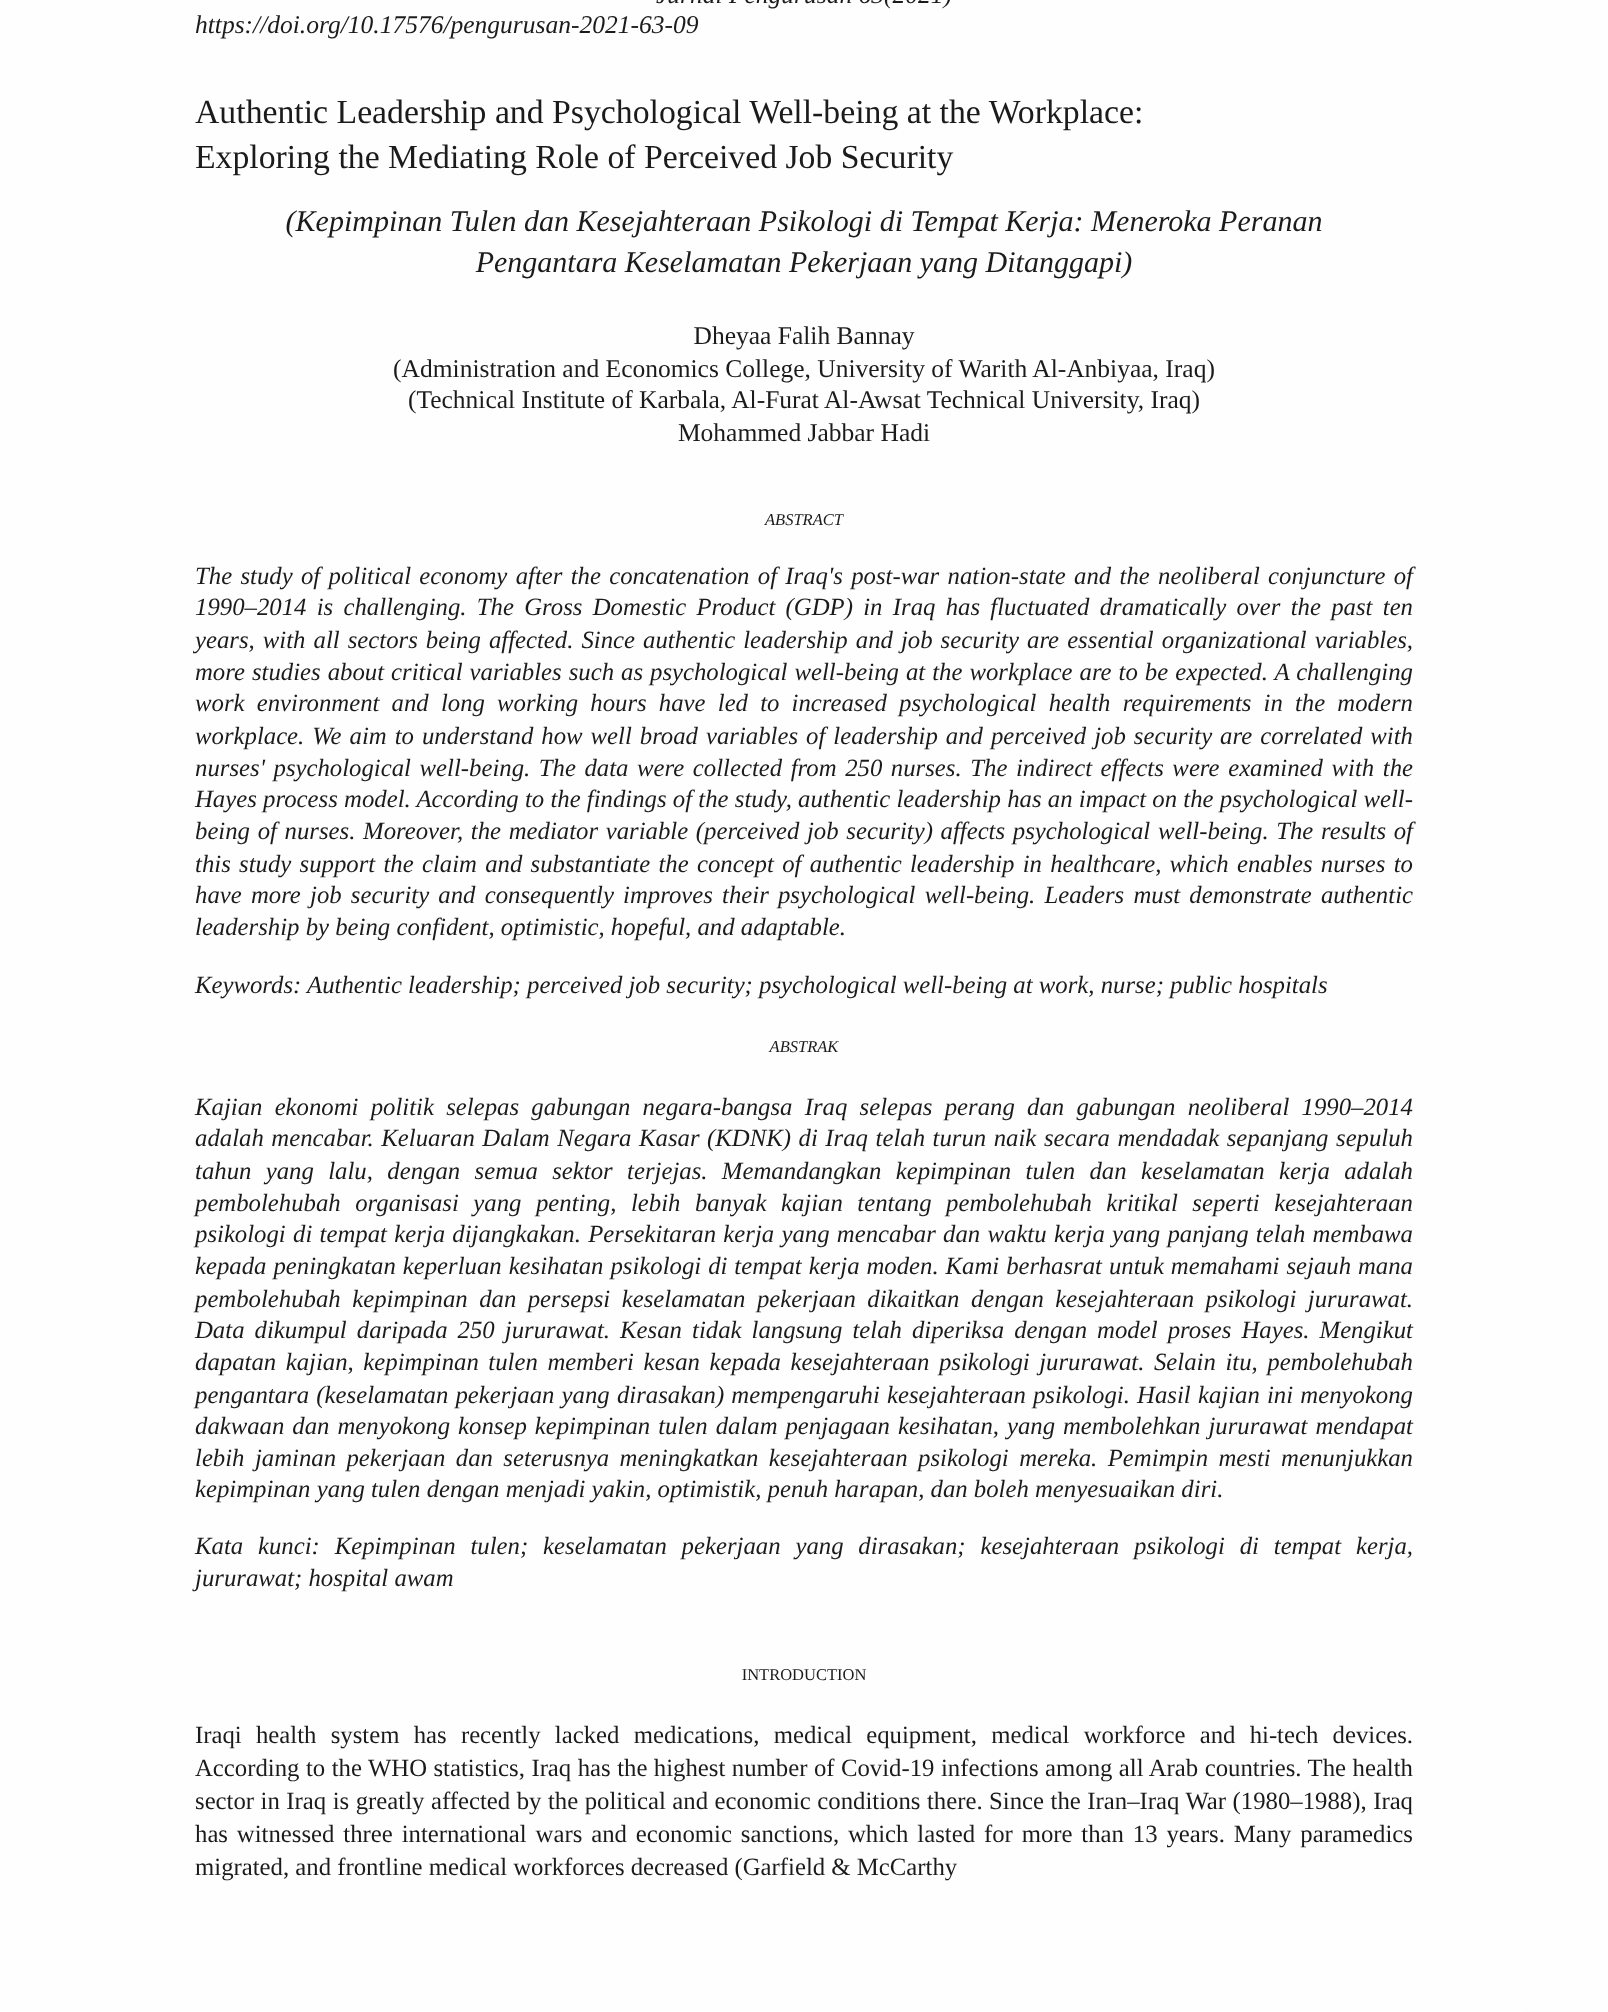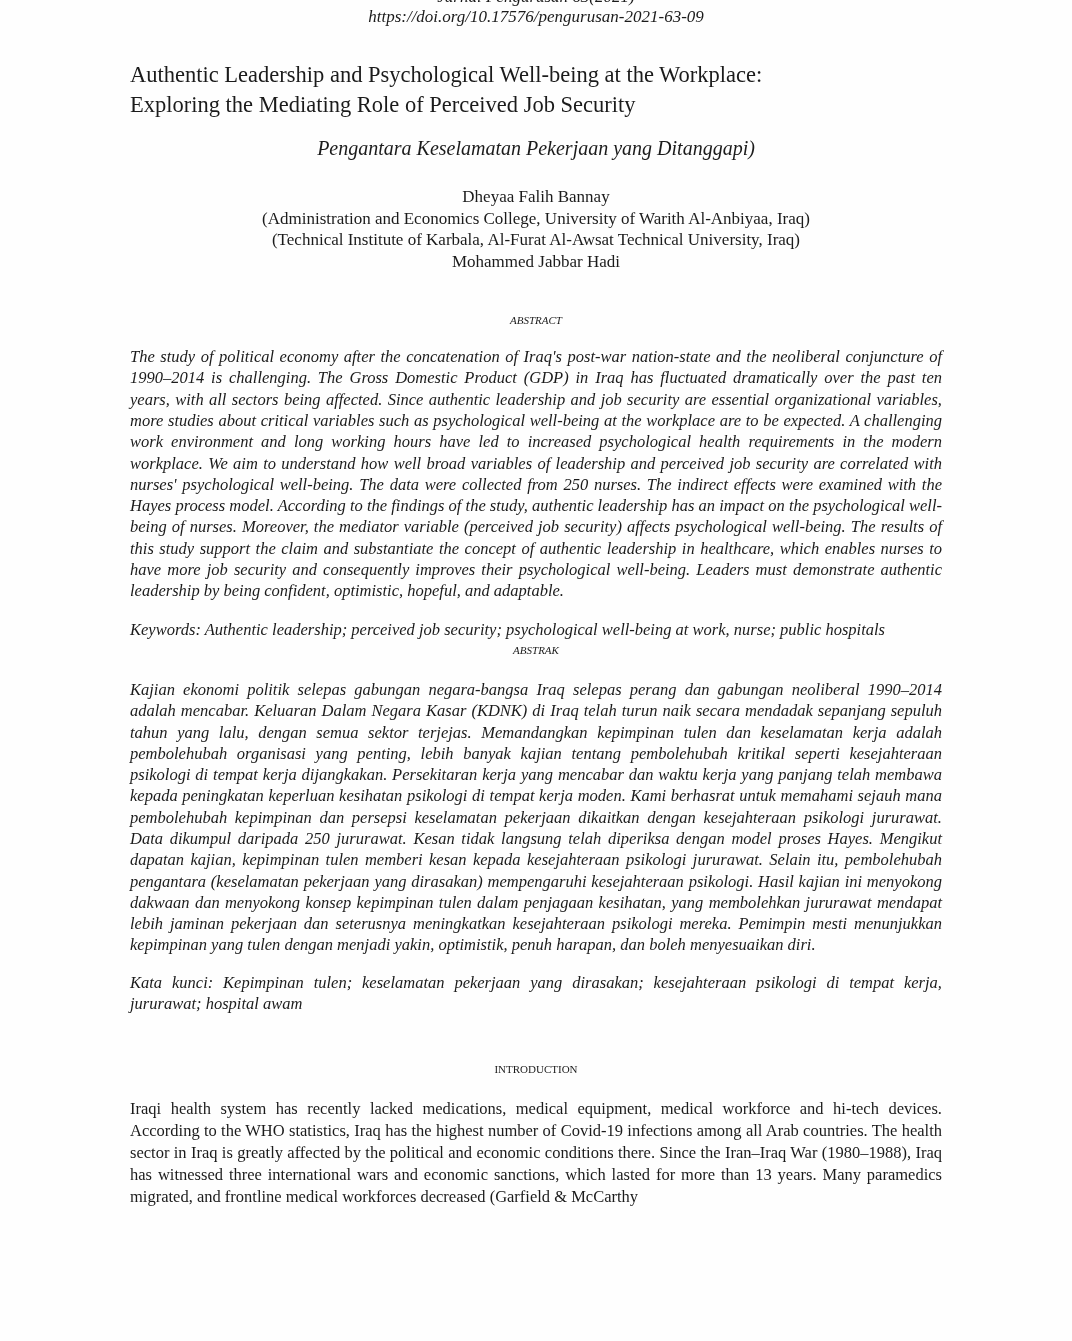--- a/index.html
+++ b/index.html
@@ -22,21 +22,20 @@
     margin: 0 auto;
   }
   .header-journal {
     margin-top: -13px;
     text-align: center;
     font-style: italic;
     font-size: 17px;
     line-height: 20px;
   }
   .header-doi {
-    text-align: center;
     font-style: italic;
     font-size: 17px;
     line-height: 20px;
   }
   .paper-title {
     margin-top: 33px;
     text-align: left;
     font-size: 22.5px;
     line-height: 30px;
     font-weight: normal;
@@ -65,21 +64,21 @@
   .abstract-heading { margin-top: 38px; }
   .body-par {
     margin: 0;
     text-align: justify;
     font-size: 16.5px;
     line-height: 21.3px;
   }
   .body-par.italic { font-style: italic; }
   .abstract-body { margin-top: 15px; }
   .keywords-par { margin-top: 17px; }
-  .abstrak-heading { }
+  .abstrak-heading { margin-top: 21px; }
   .abstrak-body { margin-top: 18px; }
   .katakunci-par { margin-top: 16px; }
   .intro-heading { margin-top: 45px; }
   .intro-body {
     margin-top: 18px;
     line-height: 22px;
   }
 </style>
 </head>
 <body>
@@ -90,20 +89,21 @@
     <div class="header-journal">Jurnal Pengurusan 63(2021)</div>
 
     <div class="header-doi">https://doi.org/10.17576/pengurusan-2021-63-09</div>
 
     <h1 class="paper-title">
       <span class="t-line">Authentic Leadership and Psychological Well-being at the Workplace:</span>
       <span class="t-line">Exploring the Mediating Role of Perceived Job Security</span>
     </h1>
 
     <div class="paper-title-malay">
+      <span class="t-line">(Kepimpinan Tulen dan Kesejahteraan Psikologi di Tempat Kerja: Meneroka Peranan</span>
       <span class="t-line">Pengantara Keselamatan Pekerjaan yang Ditanggapi)</span>
     </div>
 
     <div class="authors-block">
       <span class="a-line">Dheyaa Falih Bannay</span>
       <span class="a-line">(Administration and Economics College, University of Warith Al-Anbiyaa, Iraq)</span>
       <span class="a-line">(Technical Institute of Karbala, Al-Furat Al-Awsat Technical University, Iraq)</span>
       <span class="a-line">Mohammed Jabbar Hadi</span>
     </div>
 

